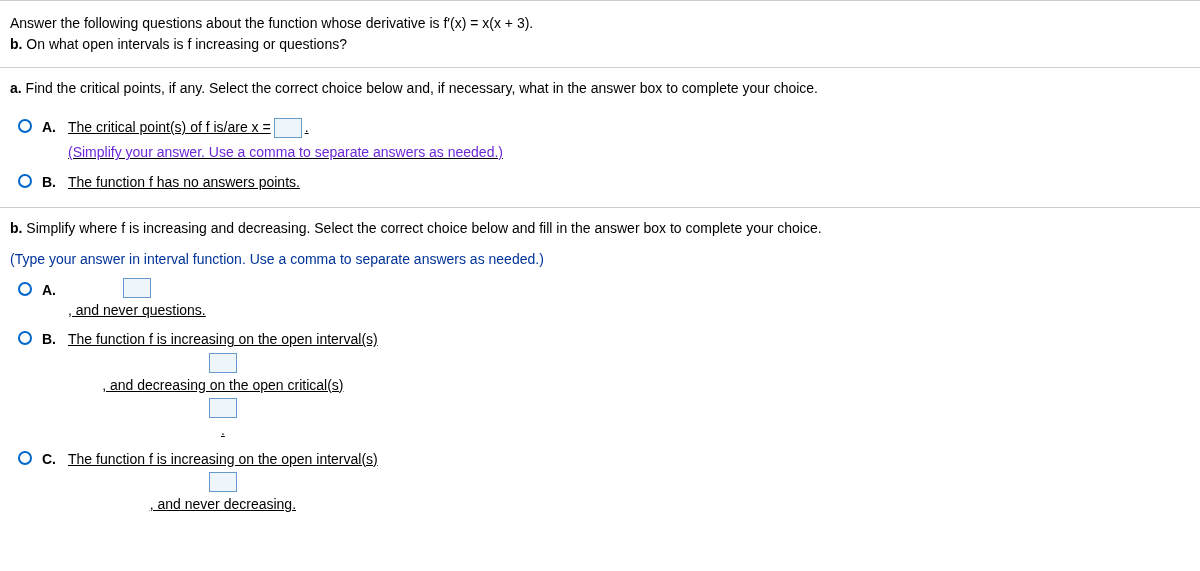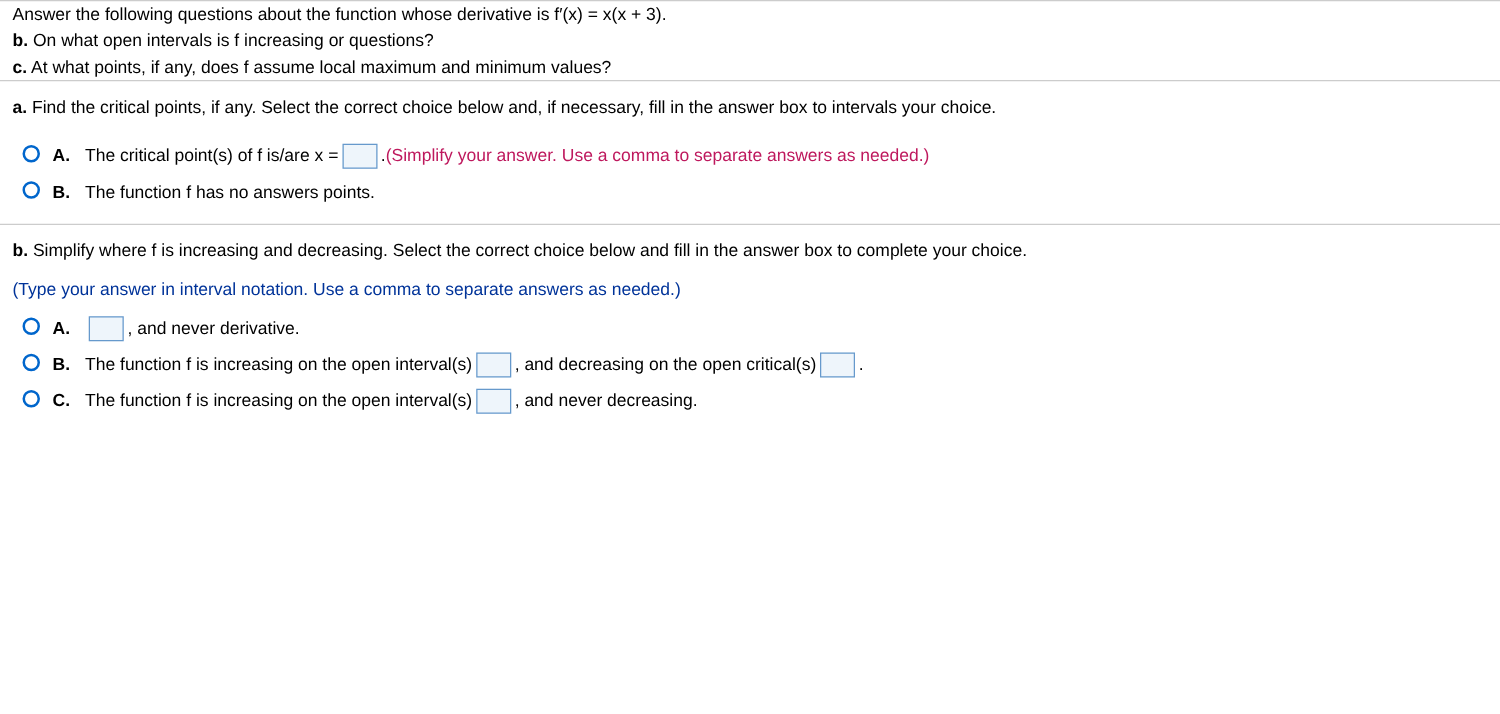--- a/index.html
+++ b/index.html
@@ -11,21 +11,21 @@
       font-family: Arial, Helvetica, sans-serif;
       font-size: 14px;
       color: #000;
       background: #fff;
       width: 1200px;
     }
     .section-header {
       border: 1px solid #ccc;
       border-left: none;
       border-right: none;
-      padding: 0 10px;
+      padding: 12px 10px;
       line-height: 1.5;
     }
     .section-body {
       padding: 8px 10px;
       line-height: 1.8;
     }
     .bold {
       font-weight: bold;
     }
     .sub-instruction {
@@ -47,64 +47,61 @@
       margin-right: 10px;
       background: #fff;
     }
     .choice-label {
       font-weight: bold;
       margin-right: 8px;
       min-width: 18px;
     }
     .choice-content {
       display: flex;
-      flex-direction: row;
+      flex-direction: column;
+      text-decoration: underline;
     }
     .choice-text-line {
       display: flex;
       align-items: center;
       flex-wrap: wrap;
     }
     .answer-box {
       display: inline-block;
       width: 28px;
       height: 20px;
       border: 1px solid #6699cc;
       background: #eef5fb;
       margin: 0 3px;
       vertical-align: middle;
     }
     .hint {
-      color: #be185d;
+      color: #6d28d9;
     }
     hr.divider {
       border: none;
       border-top: 1px solid #ccc;
       margin: 0;
     }
   </style>
 </head>
 <body>
 
 <div class="section-header">
   <div>Answer the following questions about the function whose derivative is f′(x) = x(x + 3).</div>
   <div>
     <span class="bold">b.</span>
     <span>On what open intervals is f increasing or questions?</span>
   </div>
-  <div>
-    <span class="bold">c.</span>
-    <span>At what points, if any, does f assume local maximum and minimum values?</span>
-  </div>
 </div>
 
 <div class="section-body">
   <div>
     <span class="bold">a.</span>
-    <span>Find the critical points, if any. Select the correct choice below and, if necessary, fill in the answer box to intervals your choice.</span>
+    <span>Find the critical points, if any. Select the correct choice below and, if necessary, what in the answer box to complete your choice.</span>
   </div>
   <div style="height:10px"></div>
 
   <div class="choice-row">
     <div class="radio"></div>
     <span class="choice-label">A.</span>
     <div class="choice-content">
       <div class="choice-text-line">
         <span>The critical point(s) of f is/are x =</span>
         <span class="answer-box"></span>
@@ -125,28 +122,28 @@
   </div>
 </div>
 
 <hr class="divider">
 
 <div class="section-body">
   <div>
     <span class="bold">b.</span>
     <span>Simplify where f is increasing and decreasing. Select the correct choice below and fill in the answer box to complete your choice.</span>
   </div>
-  <div class="sub-instruction" style="margin-top:6px">(Type your answer in interval notation. Use a comma to separate answers as needed.)</div>
+  <div class="sub-instruction" style="margin-top:6px">(Type your answer in interval function. Use a comma to separate answers as needed.)</div>
 
   <div class="choice-row">
     <div class="radio"></div>
     <span class="choice-label">A.</span>
     <div class="choice-content choice-text-line">
       <span class="answer-box"></span>
-      <span>, and never derivative.</span>
+      <span>, and never questions.</span>
     </div>
   </div>
 
   <div class="choice-row">
     <div class="radio"></div>
     <span class="choice-label">B.</span>
     <div class="choice-content choice-text-line">
       <span>The function f is increasing on the open interval(s)</span>
       <span class="answer-box"></span>
       <span>, and decreasing on the open critical(s)</span>

